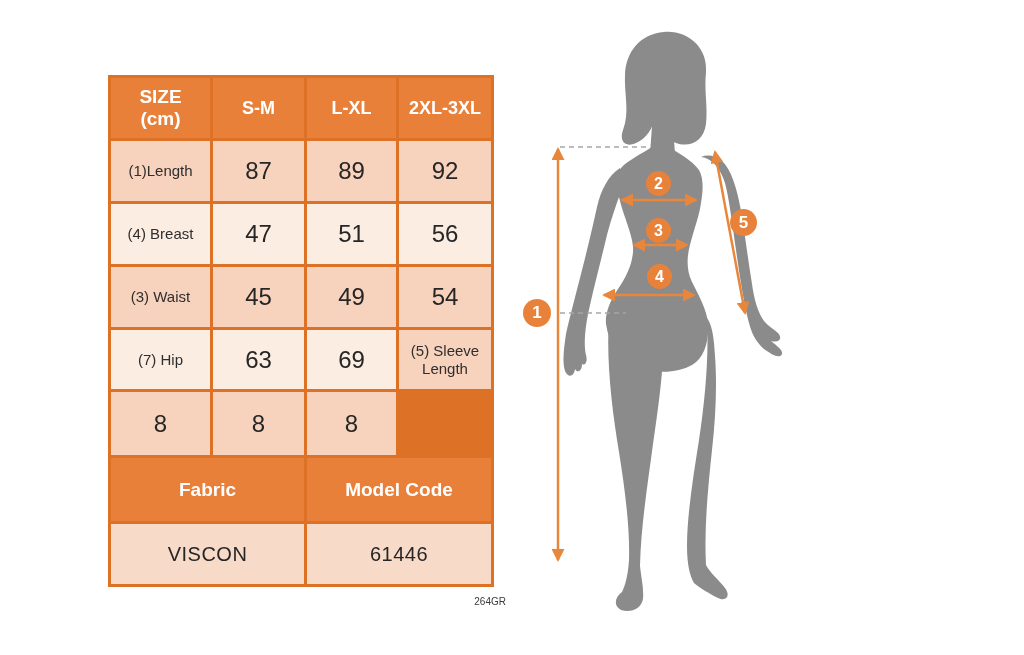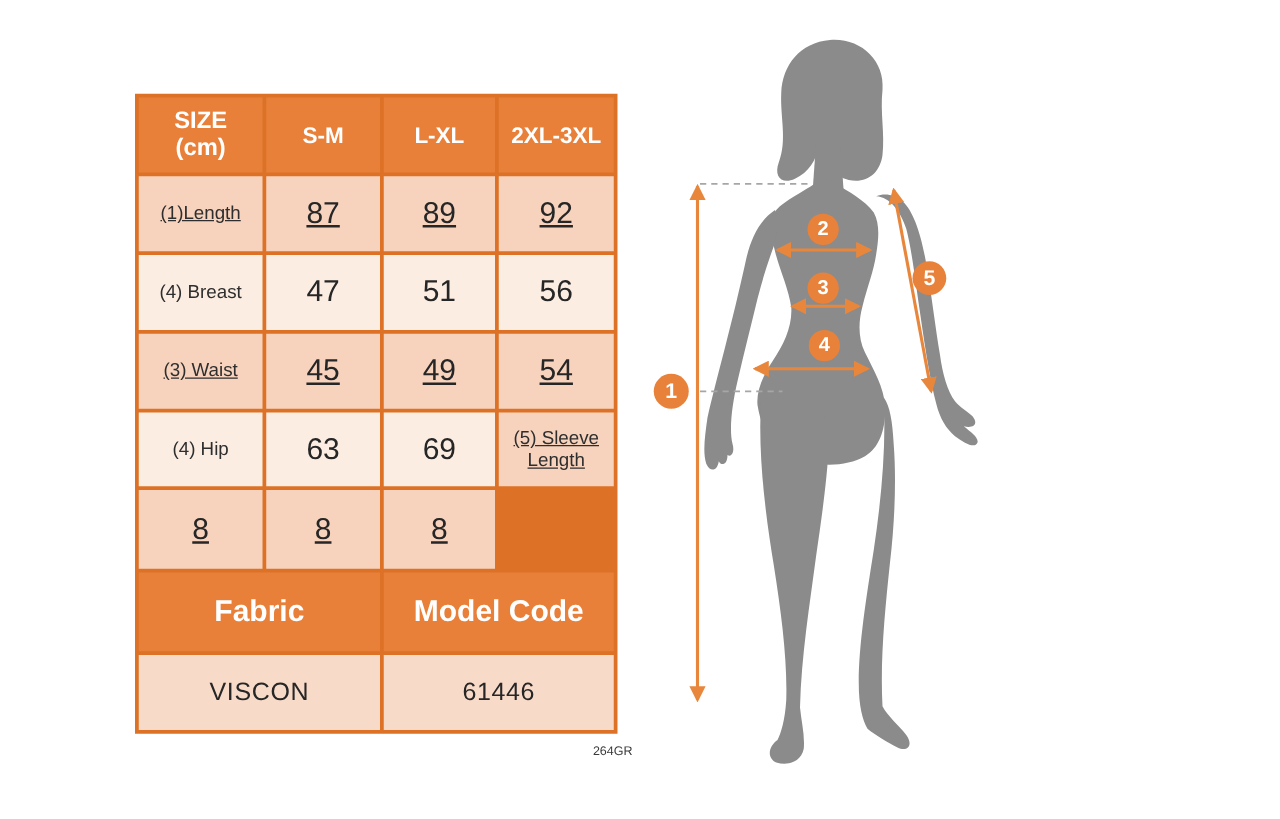--- a/index.html
+++ b/index.html
@@ -17,25 +17,25 @@
     grid-template-rows:60px 60px 60px 60px 59px 63px 63px 60px;
   }
   .cell{
     display:flex;align-items:center;justify-content:center;
     text-align:center;line-height:1.15;
   }
   .cell.hdr{
     background:#e8803a;color:#ffffff;font-weight:bold;font-size:18px;
   }
   .cell.hdr.size-label span{display:inline-block;max-width:62px;font-size:19px;}
-  .cell.row-dark{background:#f7d3bd;text-decoration:underline;}
+  .cell.row-dark{background:#f7d3bd;}
   .cell.row-light{background:#fcede3;}
   .cell.lbl{font-size:15px;color:#2e2e2e;padding:0 8px;}
   .cell.val{font-size:24px;color:#262626;text-align:center;}
-  .cell.foot-hdr{background:#e8803a;color:#ffffff;font-weight:bold;font-size:24px;}
+  .cell.foot-hdr{background:#e8803a;color:#ffffff;font-weight:bold;font-size:19px;}
   .span2{grid-column:span 2;}
   .cell.foot-val{background:#f8dac8;font-size:20px;color:#262626;letter-spacing:0.5px;}
   .weight-note{
     position:absolute;left:400px;top:596px;width:106px;
     text-align:right;font-size:10px;color:#3a3a3a;
   }
   
   .diagram-svg{position:absolute;left:520px;top:20px;width:300px;height:615px;}
   .marker-badge{
     position:absolute;border-radius:50%;background:#e8823b;color:#ffffff;
@@ -67,21 +67,21 @@
   <div class="cell row-light lbl">(4) Breast</div>
   <div class="cell row-light val">47</div>
   <div class="cell row-light val">51</div>
   <div class="cell row-light val">56</div>
 
   <div class="cell row-dark lbl">(3) Waist</div>
   <div class="cell row-dark val">45</div>
   <div class="cell row-dark val">49</div>
   <div class="cell row-dark val">54</div>
 
-  <div class="cell row-light lbl">(4) Hip</div>
+  <div class="cell row-light lbl">(7) Hip</div>
   <div class="cell row-light val">63</div>
   <div class="cell row-light val">69</div>
 
   <div class="cell row-dark lbl">(5) Sleeve Length</div>
   <div class="cell row-dark val">8</div>
   <div class="cell row-dark val">8</div>
   <div class="cell row-dark val">8</div>
 
   <div class="cell foot-hdr span2">Fabric</div>
   <div class="cell foot-hdr span2">Model Code</div>

